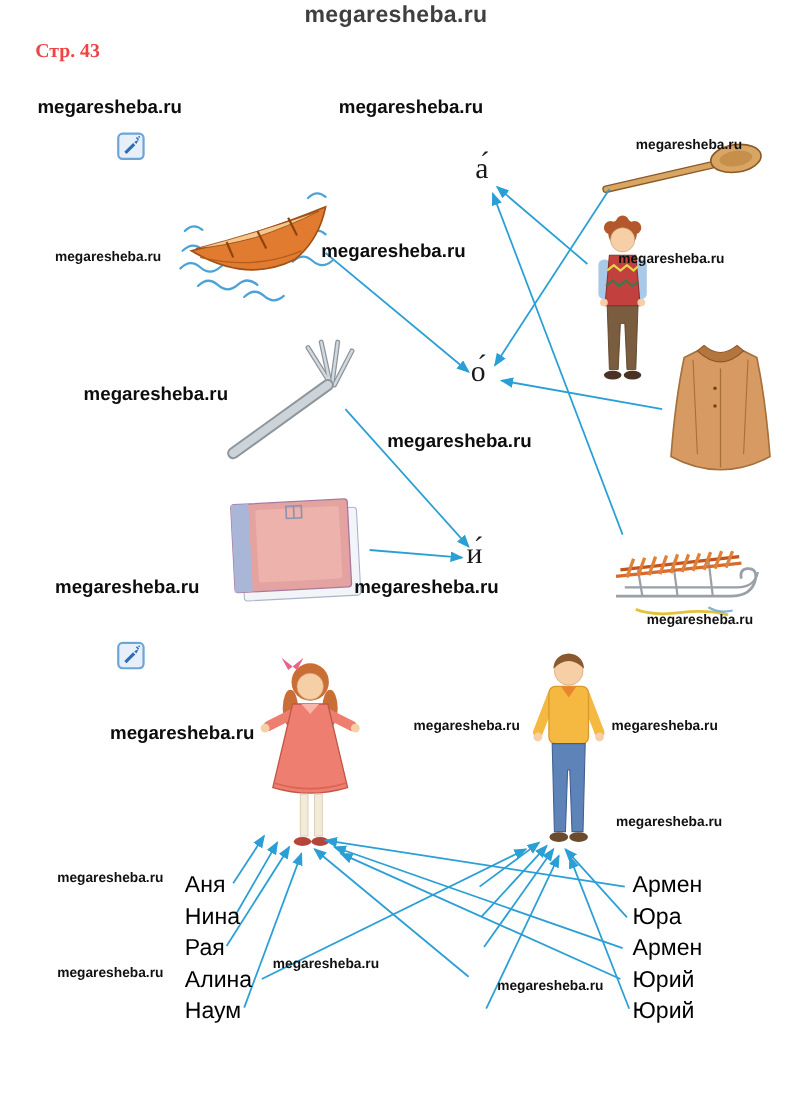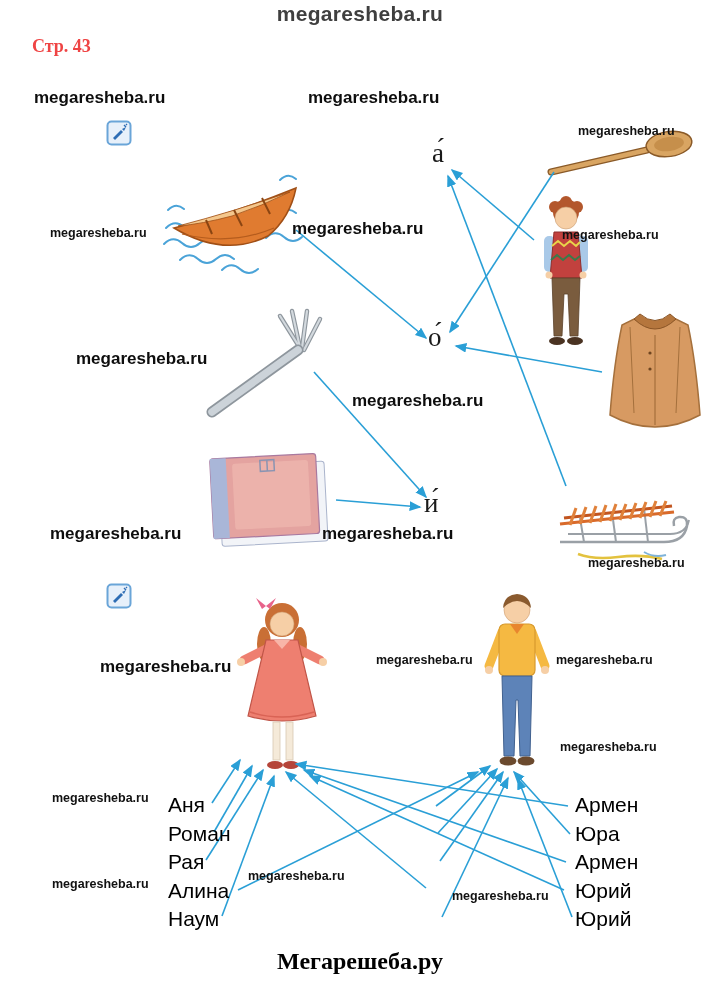--- a/index.html
+++ b/index.html
@@ -22,21 +22,20 @@
   .overlay{position:absolute;left:0;top:0;z-index:5;pointer-events:none;}
   .exicon{z-index:4;}
 </style>
 </head>
 <body>
 
 <div class="page">
 
   <div class="abs hdr">megaresheba.ru</div>
   <div class="abs page-label">Стр. 43</div>
-  <div class="abs footer">Мегарешеба.ру</div>
 
   <span class="abs wm-b" style="left:34px;top:88px">megaresheba.ru</span>
   <span class="abs wm-b" style="left:308px;top:88px">megaresheba.ru</span>
   <span class="abs wm-b" style="left:292px;top:219px">megaresheba.ru</span>
   <span class="abs wm-b" style="left:76px;top:349px">megaresheba.ru</span>
   <span class="abs wm-b" style="left:352px;top:391px">megaresheba.ru</span>
   <span class="abs wm-b" style="left:50px;top:524px">megaresheba.ru</span>
   <span class="abs wm-b" style="left:322px;top:524px">megaresheba.ru</span>
   <span class="abs wm-b" style="left:100px;top:657px">megaresheba.ru</span>
 
@@ -209,21 +208,21 @@
     <circle cx="75" cy="82" r="4" fill="#f6cfa6"></circle>
     <rect x="29" y="36" width="36" height="52" rx="6" fill="#f5b942" stroke="#d89a2e" stroke-width="1.2"></rect>
     <path d="M40,36 L54,36 L47,46 Z" fill="#e8862e"></path>
     <path d="M32,88 L62,88 L60,168 L50,168 L48,112 L46,112 L44,168 L34,168 Z" fill="#5d83b8" stroke="#41618f" stroke-width="1"></path>
     <ellipse cx="38" cy="173" rx="8.5" ry="4.5" fill="#6b4a2e"></ellipse>
     <ellipse cx="56" cy="173" rx="8.5" ry="4.5" fill="#6b4a2e"></ellipse>
   </svg>
 
   <div class="abs names" style="left:168px;top:791px">
     <div>Аня</div>
-    <div>Роман</div>
+    <div>Нина</div>
     <div>Рая</div>
     <div>Алина</div>
     <div>Наум</div>
   </div>
   <div class="abs names" style="left:575px;top:791px">
     <div>Армен</div>
     <div>Юра</div>
     <div>Армен</div>
     <div>Юрий</div>
     <div>Юрий</div>

